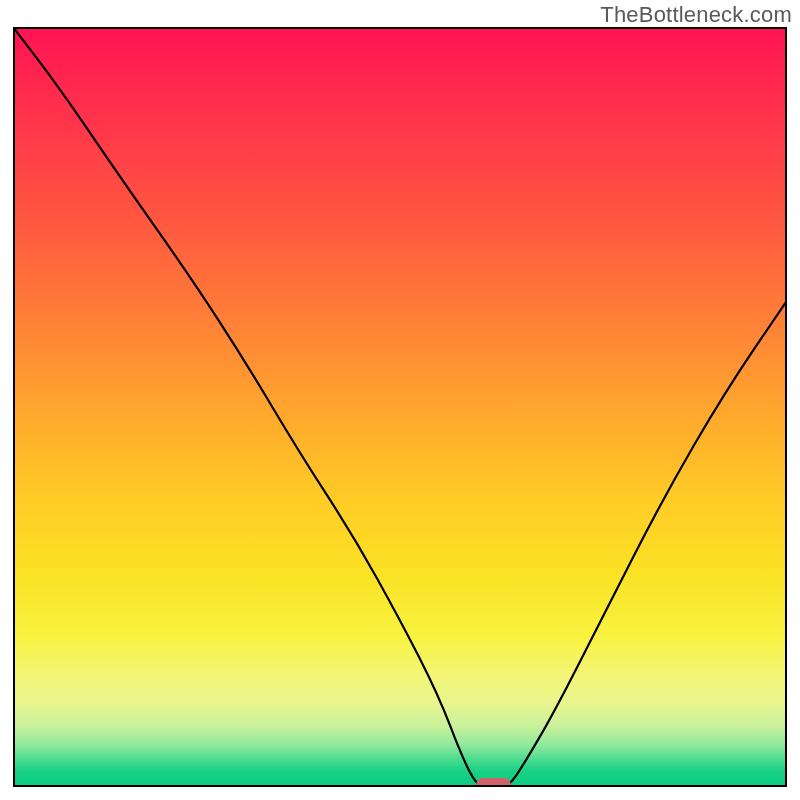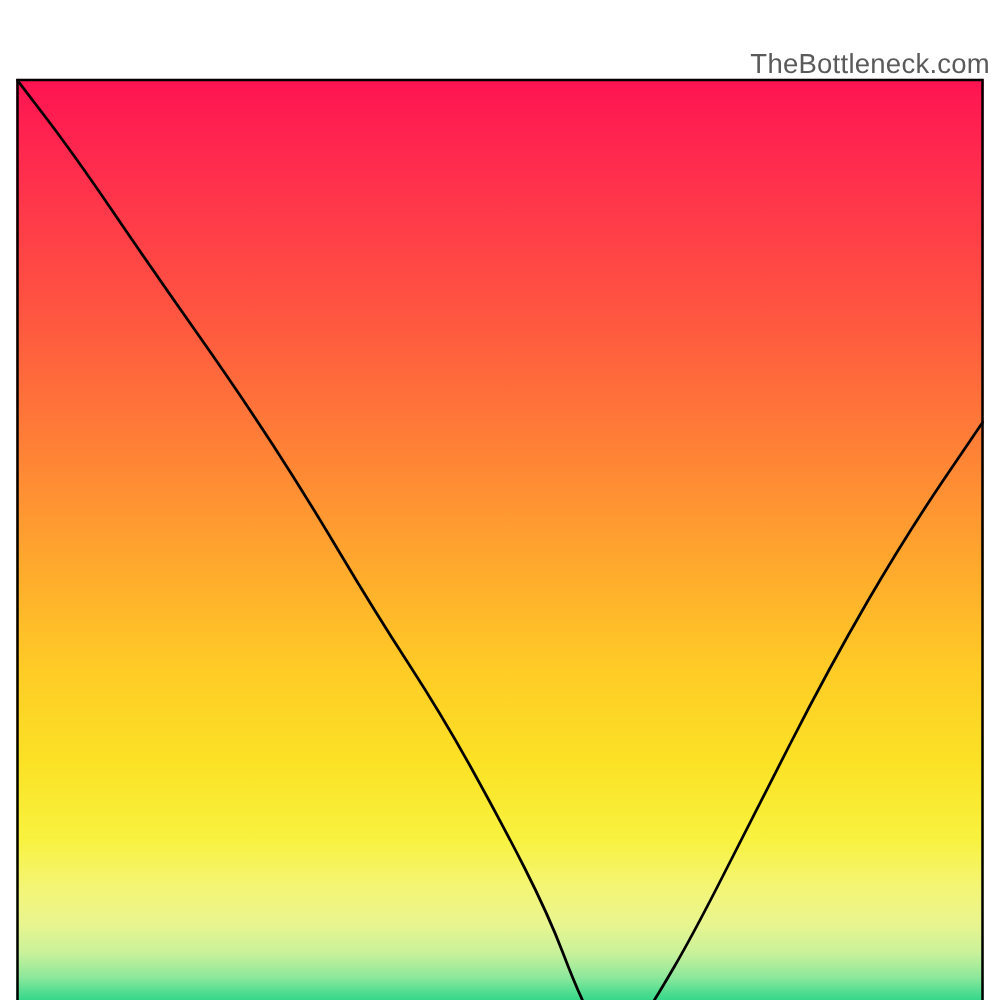--- a/index.html
+++ b/index.html
@@ -8,21 +8,20 @@
     width: 800px;
     height: 800px;
     overflow: hidden;
     background: #ffffff;
     font-family: Arial, Helvetica, sans-serif;
   }
   .container {
     position: relative;
     width: 800px;
     height: 636px;
-    margin-top: 36px;
   }
   .watermark {
     position: absolute;
     top: 2px;
     right: 8px;
     font-size: 22px;
     font-weight: 500;
     color: #5a5a5a;
     letter-spacing: 0.2px;
     z-index: 10;

